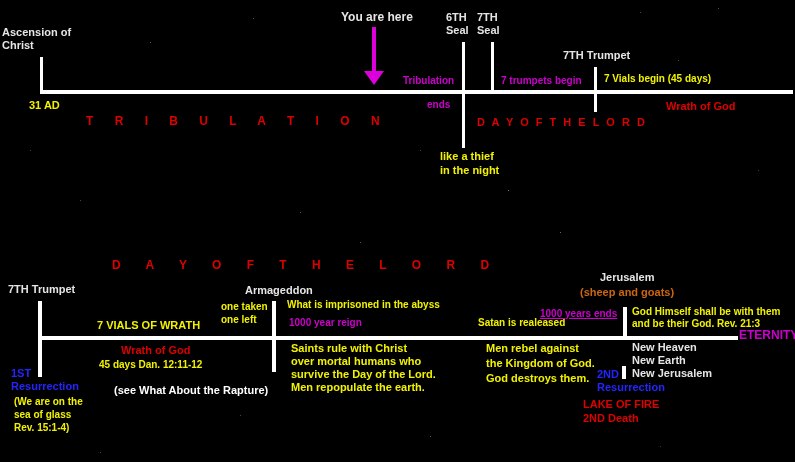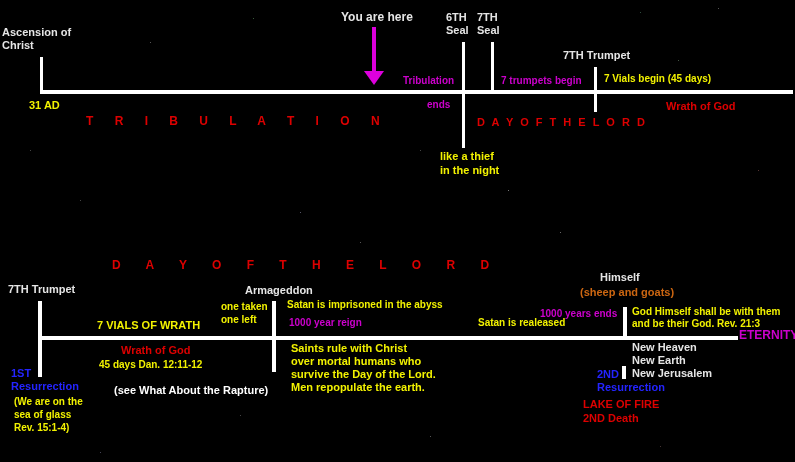--- a/index.html
+++ b/index.html
@@ -91,33 +91,36 @@
   <div class="t yellow f10 ctr" style="left:14px;top:395px;width:82px;line-height:13px;">(We are on the
 sea of glass
 Rev. 15:1-4)</div>
   <div class="t white" style="left:114px;top:384px;text-align:right;">(see What About the Rapture)</div>
 
   <div class="t yellow f10" style="left:221px;top:300px;line-height:13px;">one taken
 one left</div>
   <div class="t green" style="left:245px;top:284px;">Armageddon</div>
   <div class="vline" style="left:272px;top:301px;width:4px;height:71px;"></div>
 
-  <div class="t yellow f10" style="left:287px;top:299px;">Satan is imprisoned in the abyss</div>
+  <div class="t yellow f10" style="left:287px;top:299px;">What is imprisoned in the abyss</div>
   <div class="t magenta f10" style="left:289px;top:317px;">1000 year reign</div>
   <div class="t yellow" style="left:291px;top:342px;line-height:13px;">Saints rule with Christ
 over mortal humans who
 survive the Day of the Lord.
 Men repopulate the earth.</div>
 
   <div class="t yellow f10" style="left:478px;top:317px;">Satan is realeased</div>
-  <div class="t magenta f10" style="left:540px;top:308px;">1000 years ends</div>
+  <div class="t magenta f10" style="left:540px;top:308px;text-decoration:underline;">1000 years ends</div>
+  <div class="t yellow" style="left:486px;top:341px;line-height:15px;">Men rebel  against
+the Kingdom of God.
+God destroys them.</div>
 
   <div class="vline" style="left:623px;top:307px;width:4px;height:30px;"></div>
   <div class="vline" style="left:622px;top:366px;width:4px;height:13px;"></div>
-  <div class="t green" style="left:600px;top:271px;">Himself</div>
+  <div class="t green" style="left:600px;top:271px;">Jerusalem</div>
   <div class="t orange" style="left:580px;top:286px;">(sheep and goats)</div>
 
   <div class="t yellow f10" style="left:632px;top:306px;line-height:12px;">God Himself shall be with them
 and be their God. Rev. 21:3</div>
   <div class="t magenta f12" style="left:739px;top:329px;">ETERNITY</div>
   <div class="t green" style="left:632px;top:341px;line-height:13px;">New Heaven
 New Earth
 New Jerusalem</div>
   <div class="t blue" style="left:597px;top:368px;line-height:13px;">2ND
 Resurrection</div>

